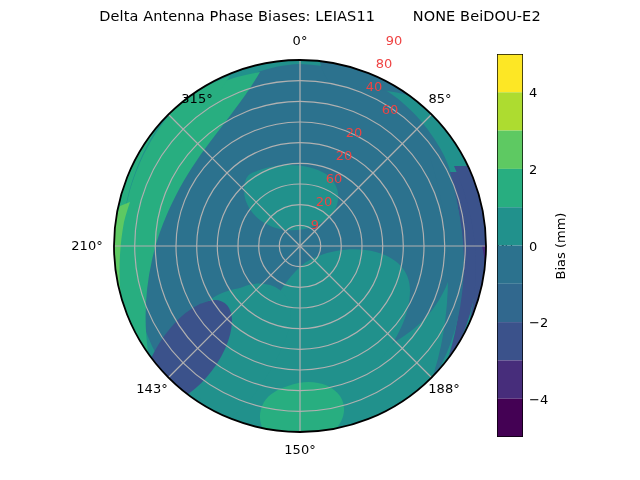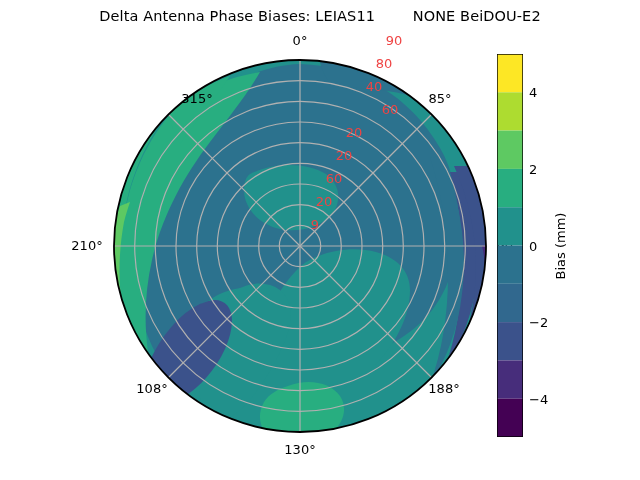--- a/index.html
+++ b/index.html
@@ -231,22 +231,22 @@
         <line x1="190" y1="190" x2="58.5" y2="58.5"></line>
       </g>
 
       <circle cx="190" cy="190" r="186" fill="none" stroke="#000000" stroke-width="1.8"></circle>
     </svg>
 
     <div class="theta-label" style="left:190px;top:-16px;">0°</div>
     <div class="theta-label" style="left:330px;top:42px;">85°</div>
     <div class="theta-label" style="left:398px;top:189px;">90°</div>
     <div class="theta-label" style="left:334px;top:332px;">188°</div>
-    <div class="theta-label" style="left:190px;top:393px;">130°</div>
-    <div class="theta-label" style="left:42px;top:332px;">108°</div>
+    <div class="theta-label" style="left:190px;top:393px;">150°</div>
+    <div class="theta-label" style="left:42px;top:332px;">143°</div>
     <div class="theta-label" style="left:-23px;top:189px;">210°</div>
     <div class="theta-label" style="left:42px;top:42px;margin-left:45px;">315°</div>
 
     <div class="r-label" style="left:205px;top:168px;">9</div>
     <div class="r-label" style="left:214px;top:145px;">20</div>
     <div class="r-label" style="left:224px;top:122px;">60</div>
     <div class="r-label" style="left:234px;top:99px;">20</div>
     <div class="r-label" style="left:244px;top:76px;">20</div>
     <div class="r-label" style="left:254px;top:53px;margin-left:26px;">60</div>
     <div class="r-label" style="left:264px;top:30px;">40</div>

